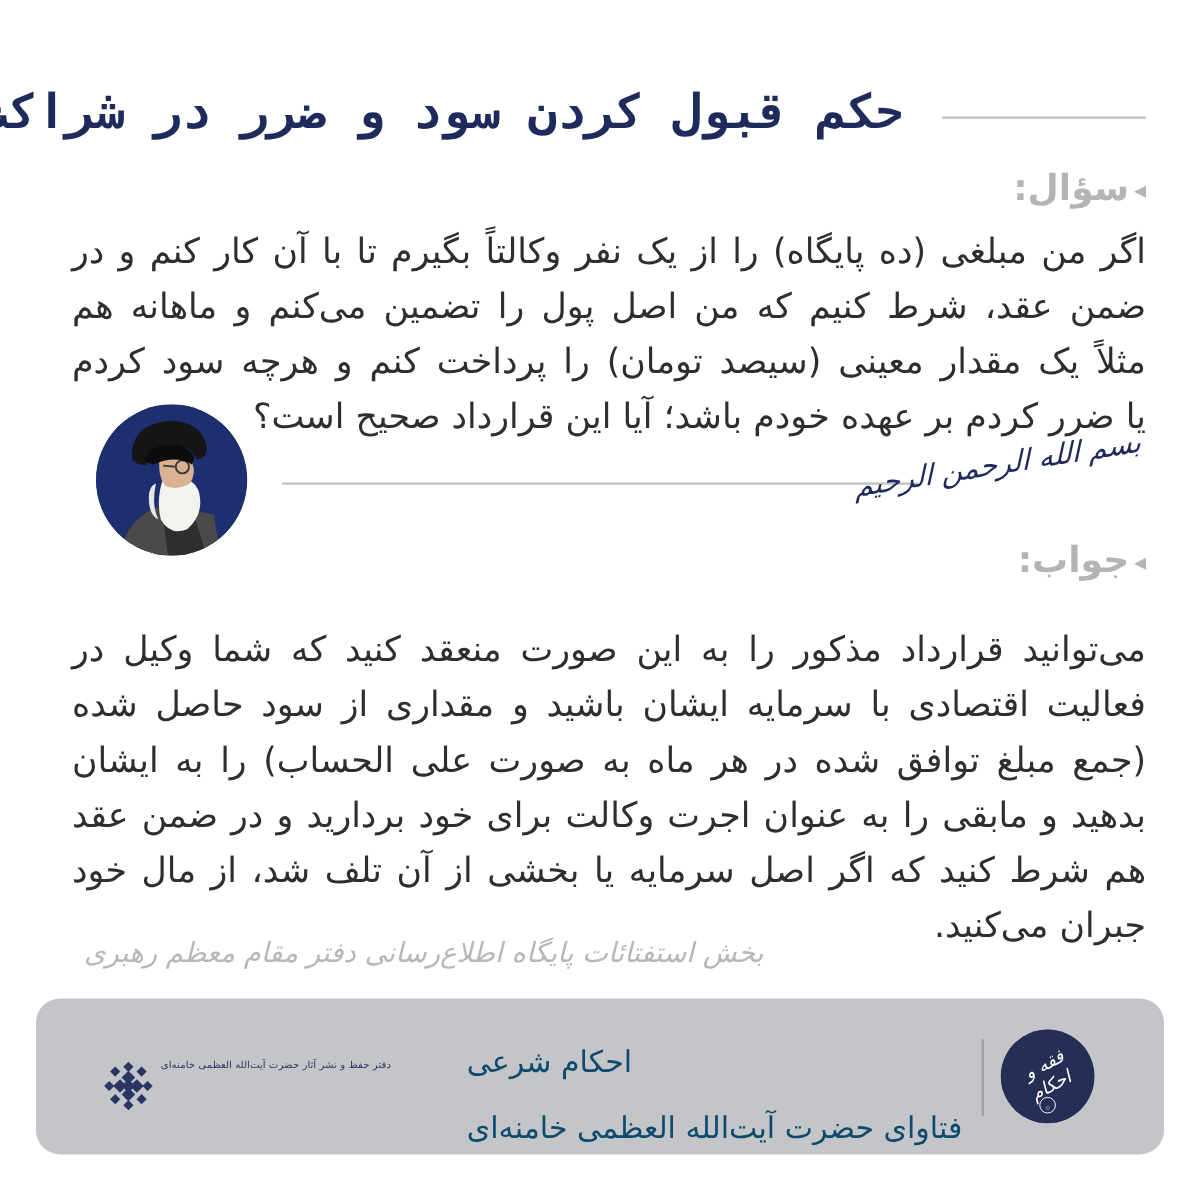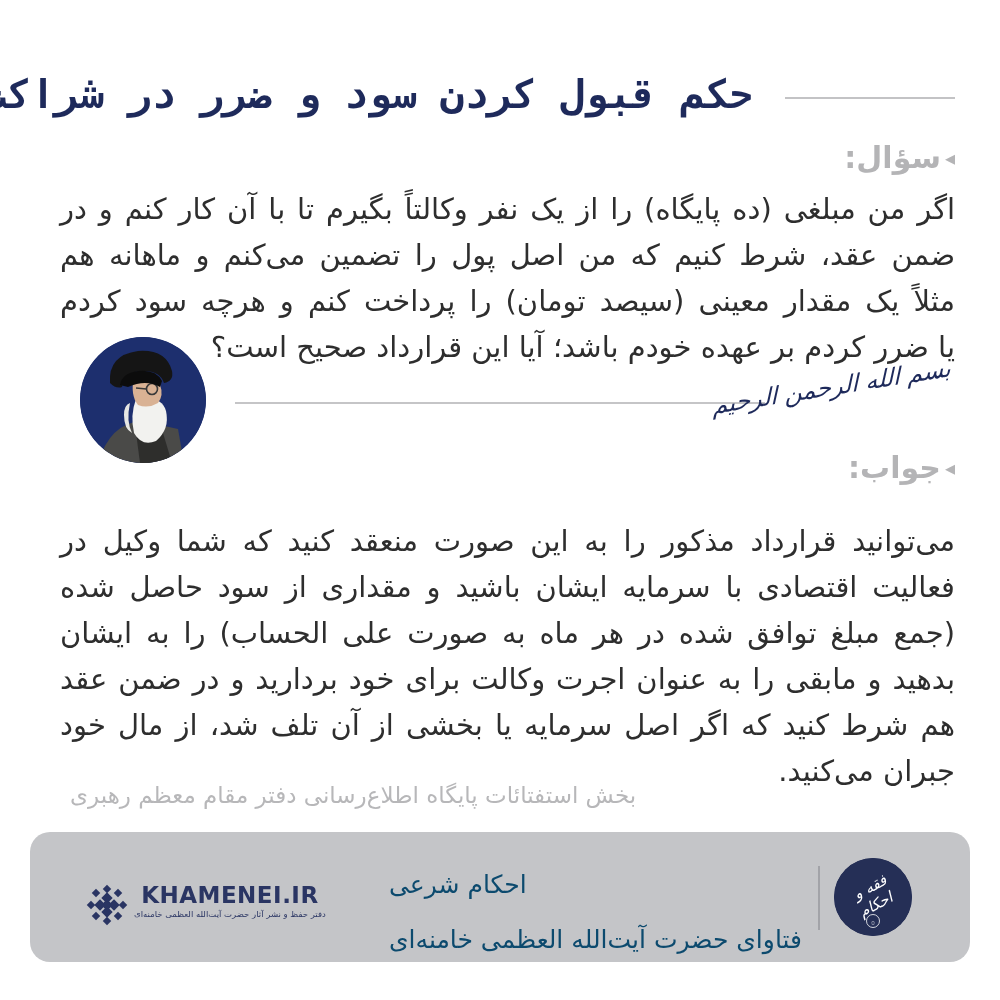--- a/index.html
+++ b/index.html
@@ -53,21 +53,21 @@
   .mid-rule{position:absolute;left:235px;top:402px;width:530px;height:2px;background:#c5c5c7;}
   .bismillah{
     position:absolute;right:48px;top:368px;width:190px;
     color:#1e2a5b;font-size:24px;font-style:italic;text-align:center;
     transform:rotate(-9deg) skewX(-8deg);line-height:30px;white-space:nowrap;
   }
 
   
   .attribution{
     position:absolute;left:70px;top:782px;
-    color:#b7b7b9;font-size:23px;direction:rtl;white-space:nowrap;
+    color:#b7b7b9;font-size:23px;direction:rtl;white-space:nowrap;font-style:italic;
   }
 
   
   .footer{
     position:absolute;left:30px;top:832px;width:940px;height:130px;
     background:#c4c5c8;border-radius:20px;
   }
   .badge{
     position:absolute;right:58px;top:26px;width:78px;height:78px;border-radius:50%;
     background:#252f56;overflow:hidden;
@@ -190,19 +190,18 @@
           <rect x="4" y="20" width="6" height="6" transform="rotate(45 7 23)"></rect>
           <rect x="9" y="8" width="6" height="6" transform="rotate(45 12 11)"></rect>
           <rect x="19" y="12" width="8" height="8" transform="rotate(45 23 16)"></rect>
           <rect x="26" y="19" width="8" height="8" transform="rotate(45 30 23)"></rect>
           <rect x="19" y="26" width="8" height="8" transform="rotate(45 23 30)"></rect>
           <rect x="12" y="19" width="8" height="8" transform="rotate(45 16 23)"></rect>
           <circle cx="23" cy="23" r="4"></circle>
         </g>
       </svg>
       <div class="logo-words">
-        <div class="logo-name">KHAMENEI.IR</div>
         <div class="logo-sub">دفتر حفظ و نشر آثار حضرت آیت‌الله العظمی خامنه‌ای</div>
       </div>
     </div>
 
   </div>
 </div>
 
 </body></html>

